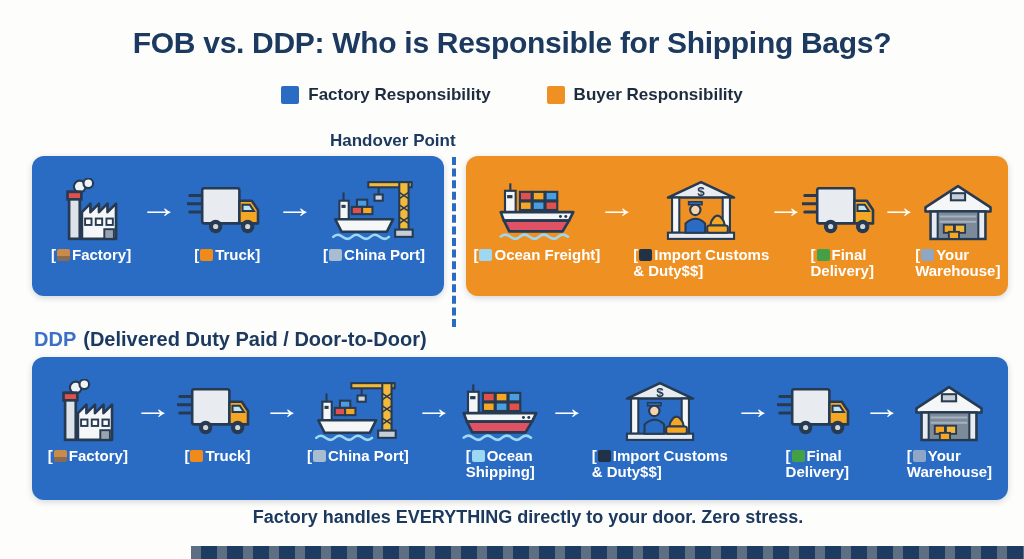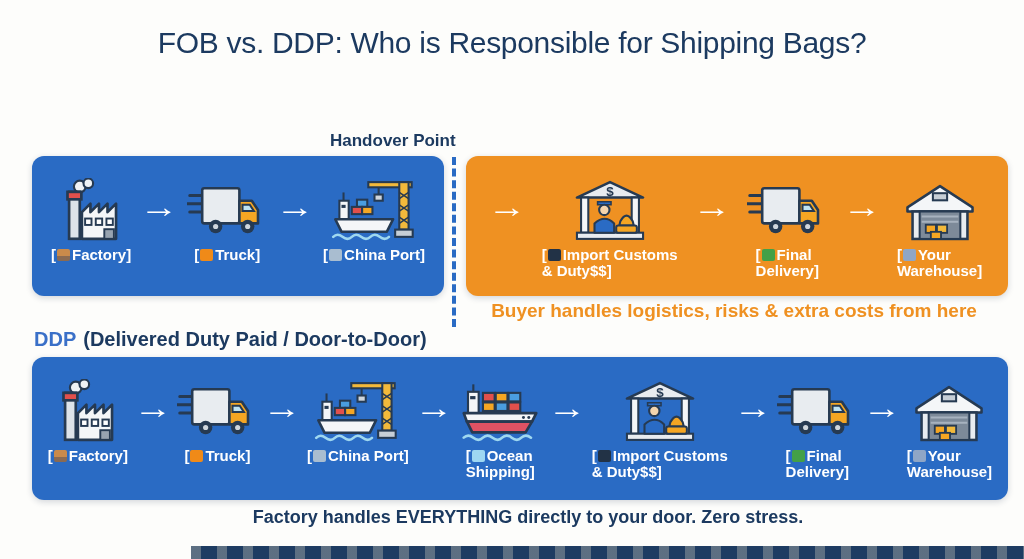--- a/index.html
+++ b/index.html
@@ -3,21 +3,21 @@
 <meta charset="utf-8">
 <style>
   html,body{margin:0;padding:0;background:#ffffff;}
   .canvas{
     position:relative;width:1024px;height:559px;overflow:hidden;
     background:#fdfdfb;
     font-family:"Liberation Sans",sans-serif;
   }
   .title{
     position:absolute;top:26px;left:0;right:0;text-align:center;
-    font-size:30px;font-weight:400;color:#1c3a60;letter-spacing:-0.3px;
+    font-size:30px;font-weight:700;color:#1c3a60;letter-spacing:-0.3px;
   }
   .legend{
     position:absolute;top:85px;left:0;right:0;
     display:flex;justify-content:center;gap:56px;align-items:center;
   }
   .legend-item{display:flex;align-items:center;gap:9px;font-size:17px;font-weight:600;color:#1d2b3f;}
   .swatch{width:18px;height:18px;border-radius:2px;}
   .sw-blue{background:#2a6bc4;}
   .sw-orange{background:#ef9122;}
 
@@ -163,20 +163,30 @@
       <rect x="33" y="43" width="10" height="8" fill="#f2b93b" stroke="#263a52" stroke-width="1.8"></rect>
       <rect x="27" y="50" width="10" height="7" fill="#f5a623" stroke="#263a52" stroke-width="1.8"></rect>
     </symbol>
   </defs>
 </svg>
 
 <div class="canvas">
 
   <div class="title">FOB vs. DDP: Who is Responsible for Shipping Bags?</div>
 
+  <div class="legend">
+    <div class="legend-item">
+      <span class="swatch sw-blue"></span>
+      <span>Factory Responsibility</span>
+    </div>
+    <div class="legend-item">
+      <span class="swatch sw-orange"></span>
+      <span>Buyer Responsibility</span>
+    </div>
+  </div>
 
   <div class="handover">Handover Point</div>
   <div class="dash-line"></div>
 
   <div class="flow fob-factory">
     <div class="step">
       <div class="glyph">
           <svg class="i-factory">
             <use href="#sym-factory"></use>
           </svg>
@@ -206,20 +216,31 @@
           </svg>
         </div>
       <div class="lbl">
         <span class="l1"><span>[</span><span data-icon="anchor"></span><span>China Port]</span></span>
         
       </div>
     </div>
   </div>
 
   <div class="flow fob-buyer">
+    <div class="step">
+      <div class="glyph">
+          <svg class="i-ship">
+            <use href="#sym-ship"></use>
+          </svg>
+        </div>
+      <div class="lbl">
+        <span class="l1"><span>[</span><span data-icon="ship"></span><span>Ocean Freight]</span></span>
+        
+      </div>
+    </div>
     <div class="arrow">→</div>
     <div class="step">
       <div class="glyph">
           <svg class="i-customs">
             <use href="#sym-customs"></use>
           </svg>
         </div>
       <div class="lbl">
         <span class="l1"><span>[</span><span data-icon="customs"></span><span>Import Customs</span></span>
         <span class="l2">&amp; Duty$$]</span>
@@ -244,21 +265,20 @@
             <use href="#sym-warehouse"></use>
           </svg>
         </div>
       <div class="lbl">
         <span class="l1"><span>[</span><span data-icon="warehouse"></span><span>Your</span></span>
         <span class="l2">Warehouse]</span>
       </div>
     </div>
   </div>
 
-  <div class="buyer-note">Buyer handles logistics, risks &amp; extra costs from here</div>
 
   <div class="section-header hdr-ddp">
     <span class="term">DDP</span><span>(Delivered Duty Paid / Door-to-Door)</span>
   </div>
 
   <div class="flow ddp-flow">
     <div class="step">
       <div class="glyph">
           <svg class="i-factory">
             <use href="#sym-factory"></use>

